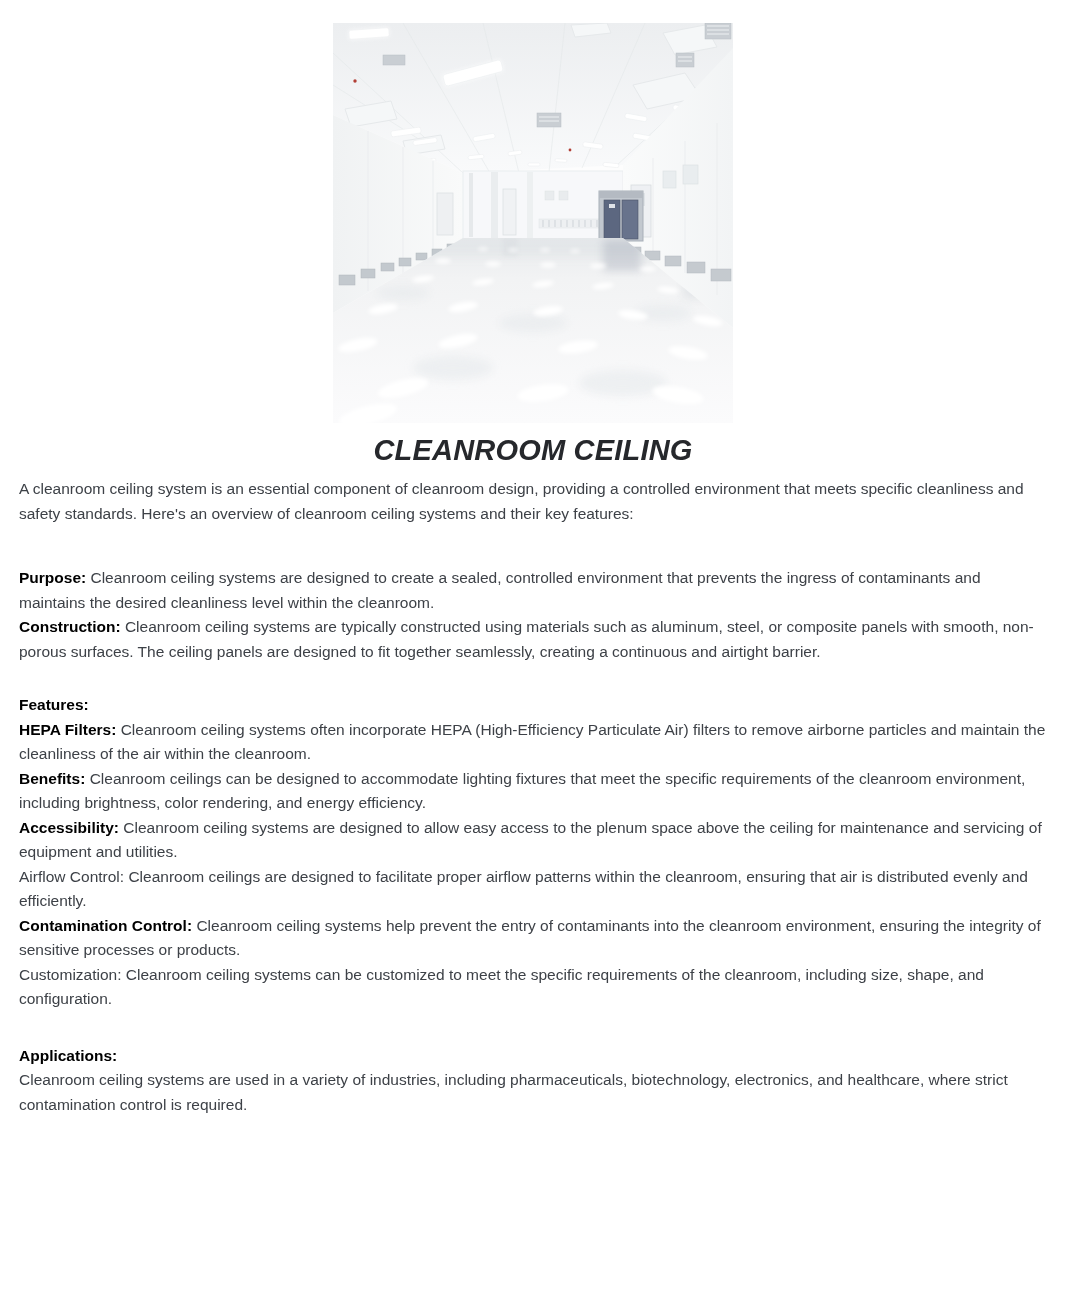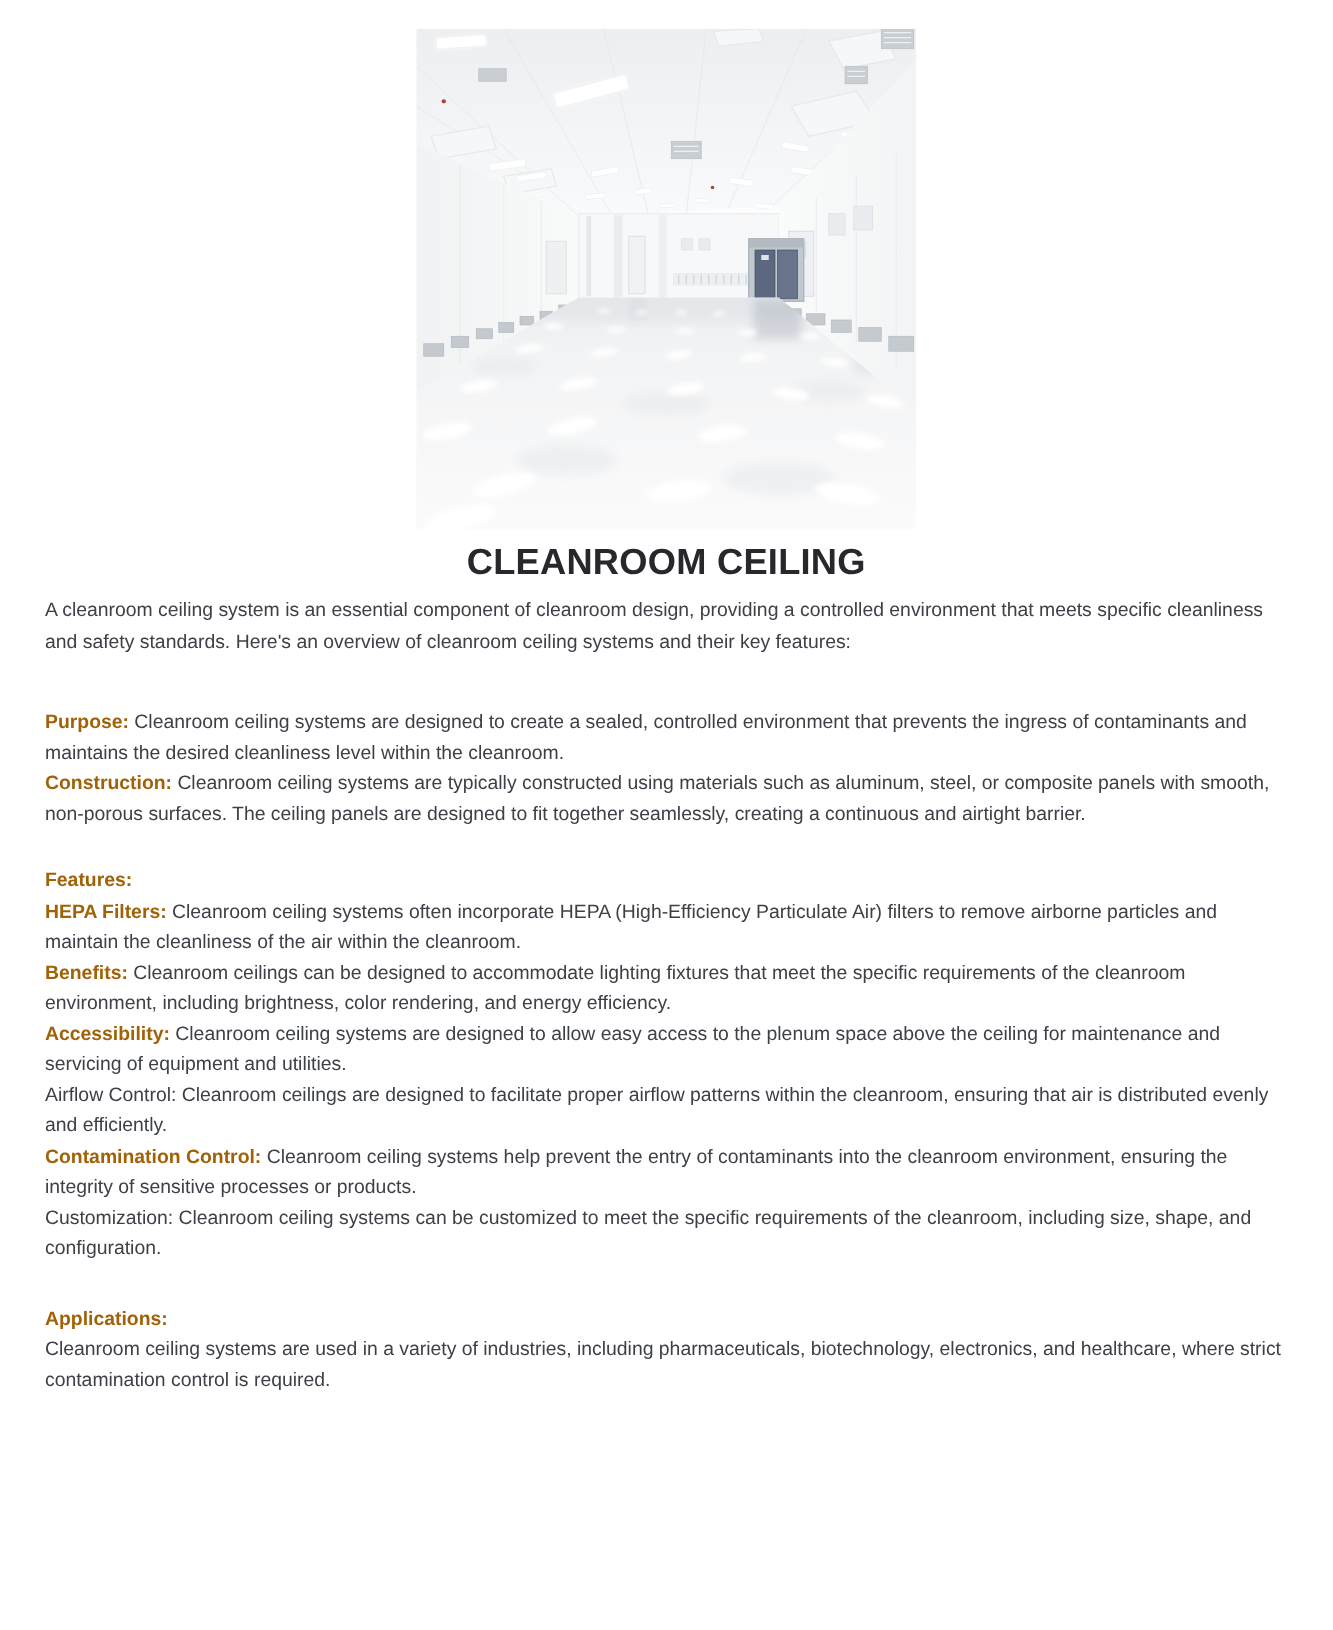--- a/index.html
+++ b/index.html
@@ -17,32 +17,33 @@
   }
   .photo-wrap svg{display:block;}
   h1.page-title{
     margin:10px 0 0 0;
     text-align:center;
     font-size:29px;
     line-height:34px;
     font-weight:700;
     letter-spacing:.2px;
     color:#26282c;
+    font-style:italic;
   }
   .doc-body{
-    padding:0 36px;
+    padding:0 19px;
     margin-top:10px;
   }
   .doc-body p{
     margin:0;
     font-size:15.5px;
     line-height:24.5px;
     color:#3d4147;
   }
-  .doc-body strong{font-weight:700;color:#a16207;}
+  .doc-body strong{font-weight:700;color:#000000;}
   .gap{width:100%;}
   .gap-a{height:40px;}
   .gap-b{height:29px;}
   .gap-c{height:32px;}
 </style>
 </head>
 <body>
 
 <div class="photo-wrap">
   <svg width="400" height="400" viewBox="0 0 400 400" role="img">

